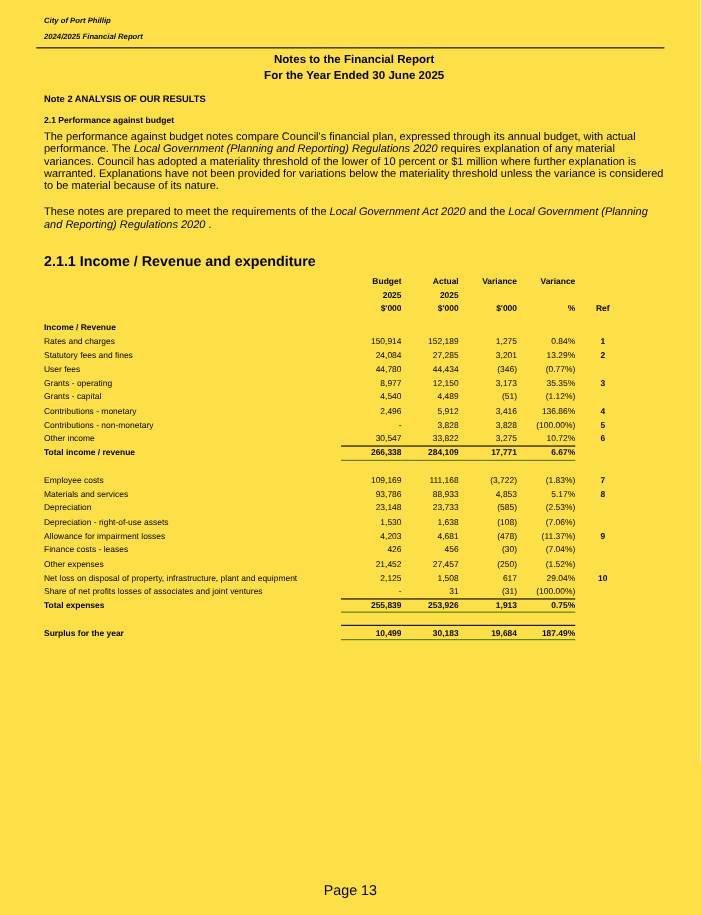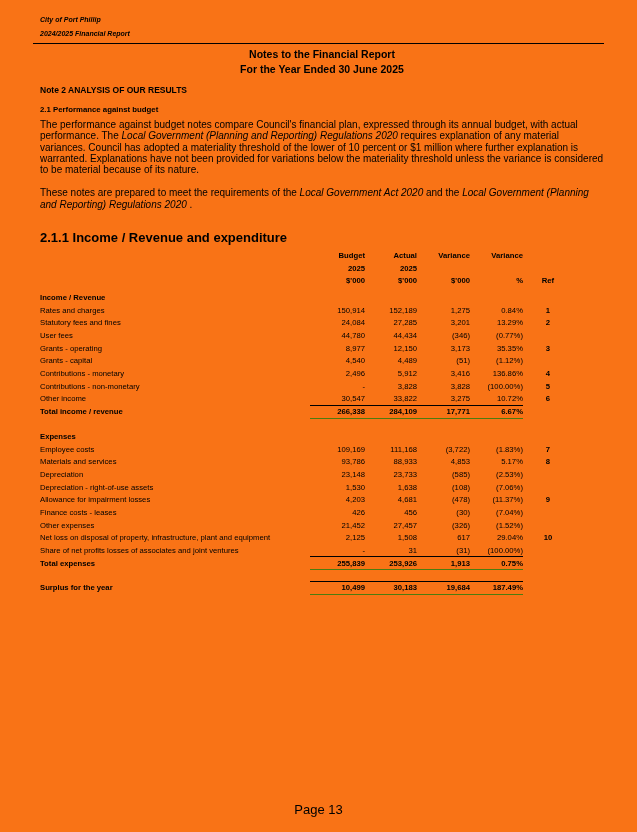--- a/index.html
+++ b/index.html
@@ -6,21 +6,21 @@
   html, body { background: #ffffff; }
   body {
     font-family: "Liberation Sans", sans-serif;
     color: #000;
     width: 637px;
   }
   .page {
     position: relative;
     width: 637px;
     height: 832px;
-    background: #f97316;
+    background: #fde047;
     overflow: hidden;
   }
   .content { padding: 13px 33px 0 40px; }
 
   .doc-header-line {
     font-size: 7px;
     font-weight: bold;
     font-style: italic;
     line-height: 14px;
   }
@@ -230,23 +230,20 @@
             <td class="label">Total income / revenue</td>
             <td class="num">266,338</td>
             <td class="num">284,109</td>
             <td class="num">17,771</td>
             <td class="num">6.67%</td>
             <td class="ref"></td>
           </tr>
           <tr class="spacer">
             <td colspan="6"></td>
           </tr>
-          <tr class="section-row">
-            <td colspan="6" class="label">Expenses</td>
-          </tr>
           <tr>
             <td class="label">Employee costs</td>
             <td class="num">109,169</td>
             <td class="num">111,168</td>
             <td class="num">(3,722)</td>
             <td class="num">(1.83%)</td>
             <td class="ref">7</td>
           </tr>
           <tr>
             <td class="label">Materials and services</td>
@@ -285,21 +282,21 @@
             <td class="num">426</td>
             <td class="num">456</td>
             <td class="num">(30)</td>
             <td class="num">(7.04%)</td>
             <td class="ref"></td>
           </tr>
           <tr>
             <td class="label">Other expenses</td>
             <td class="num">21,452</td>
             <td class="num">27,457</td>
-            <td class="num">(326)</td>
+            <td class="num">(250)</td>
             <td class="num">(1.52%)</td>
             <td class="ref"></td>
           </tr>
           <tr>
             <td class="label">Net loss on disposal of property, infrastructure, plant and equipment</td>
             <td class="num">2,125</td>
             <td class="num">1,508</td>
             <td class="num">617</td>
             <td class="num">29.04%</td>
             <td class="ref">10</td>

